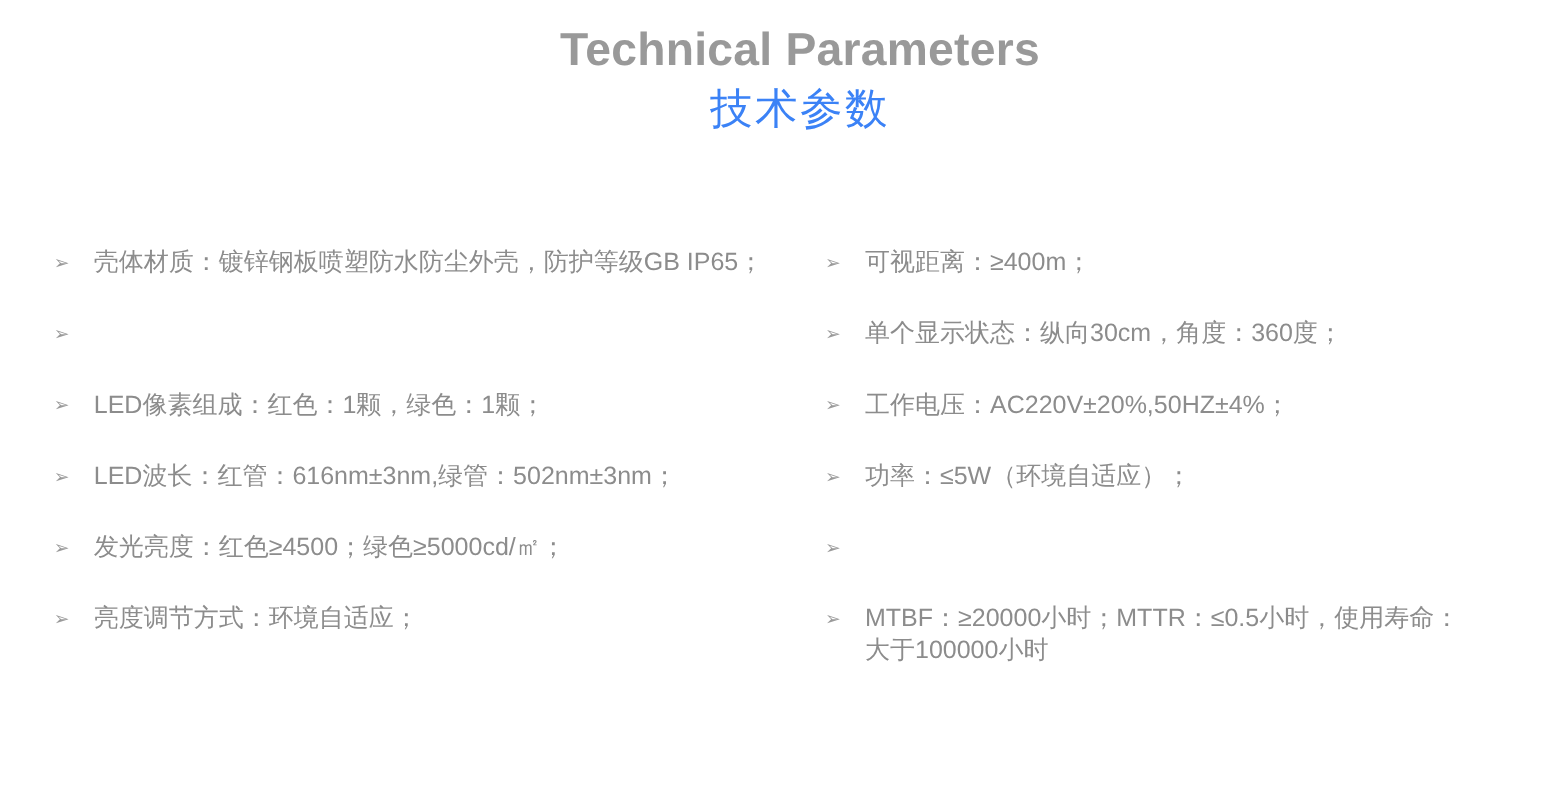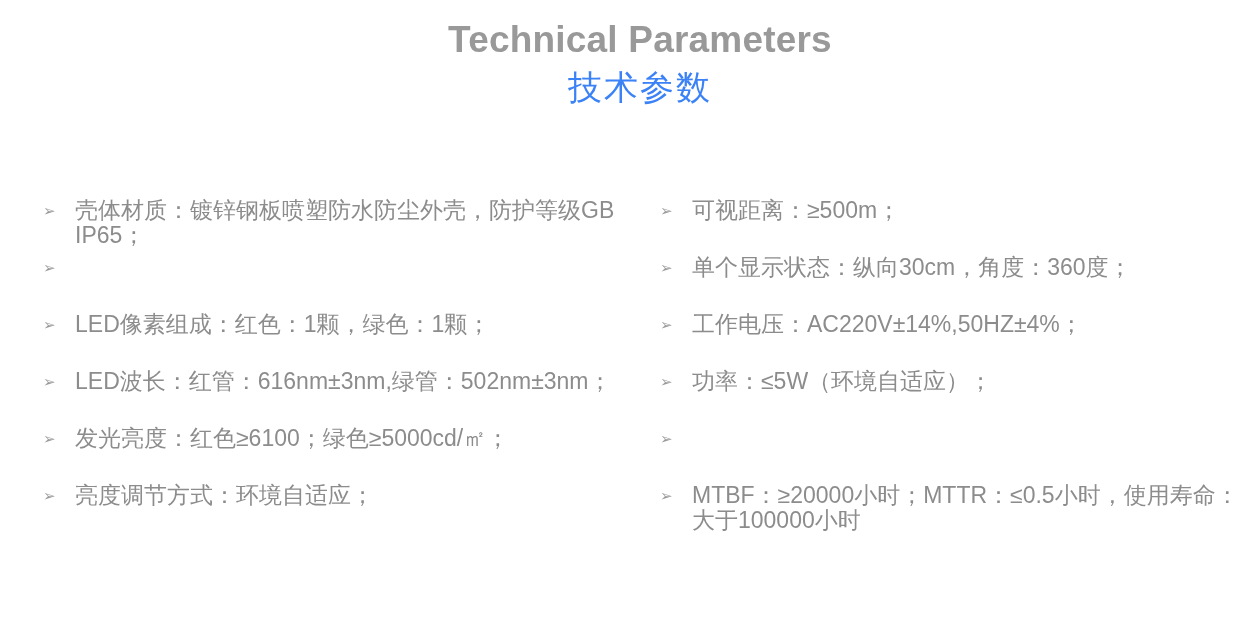--- a/index.html
+++ b/index.html
@@ -84,21 +84,21 @@
     width: 32px;
     color: #9a9a9a;
     font-size: 15px;
     line-height: 25px;
     text-align: left;
     user-select: none;
   }
   .spec-text {
     flex: 1 1 auto;
     color: #8c8c8c;
-    font-size: 23px;
+    font-size: 20px;
     line-height: 25px;
     white-space: pre-line;
   }
 </style>
 </head>
 <body>
 
 <div class="page">
 
   <div class="heading">
@@ -124,45 +124,45 @@
         <span class="spec-text">LED像素组成：红色：1颗，绿色：1颗；</span>
       </div>
 
       <div class="spec-item">
         <span class="bullet">➢</span>
         <span class="spec-text">LED波长：红管：616nm±3nm,绿管：502nm±3nm；</span>
       </div>
 
       <div class="spec-item">
         <span class="bullet">➢</span>
-        <span class="spec-text">发光亮度：红色≥6100；绿色≥5000cd/㎡；</span>
+        <span class="spec-text">发光亮度：红色≥4500；绿色≥5000cd/㎡；</span>
       </div>
 
       <div class="spec-item">
         <span class="bullet">➢</span>
         <span class="spec-text">亮度调节方式：环境自适应；</span>
       </div>
 
     </div>
 
     <div class="col col-right">
 
       <div class="spec-item">
         <span class="bullet">➢</span>
-        <span class="spec-text">可视距离：≥500m；</span>
+        <span class="spec-text">可视距离：≥400m；</span>
       </div>
 
       <div class="spec-item">
         <span class="bullet">➢</span>
         <span class="spec-text">单个显示状态：纵向30cm，角度：360度；</span>
       </div>
 
       <div class="spec-item">
         <span class="bullet">➢</span>
-        <span class="spec-text">工作电压：AC220V±14%,50HZ±4%；</span>
+        <span class="spec-text">工作电压：AC220V±20%,50HZ±4%；</span>
       </div>
 
       <div class="spec-item">
         <span class="bullet">➢</span>
         <span class="spec-text">功率：≤5W（环境自适应）；</span>
       </div>
 
       <div class="spec-item">
         <span class="bullet">➢</span>
       </div>

